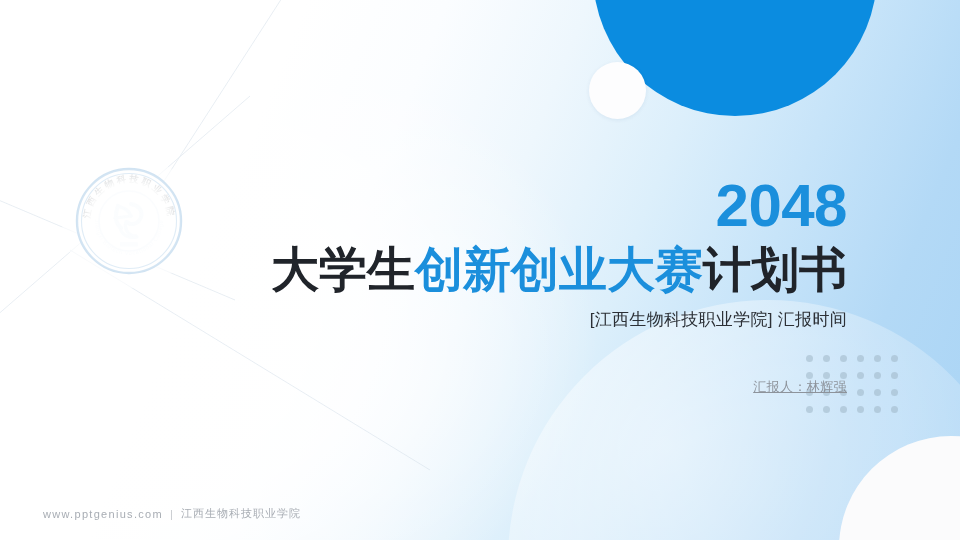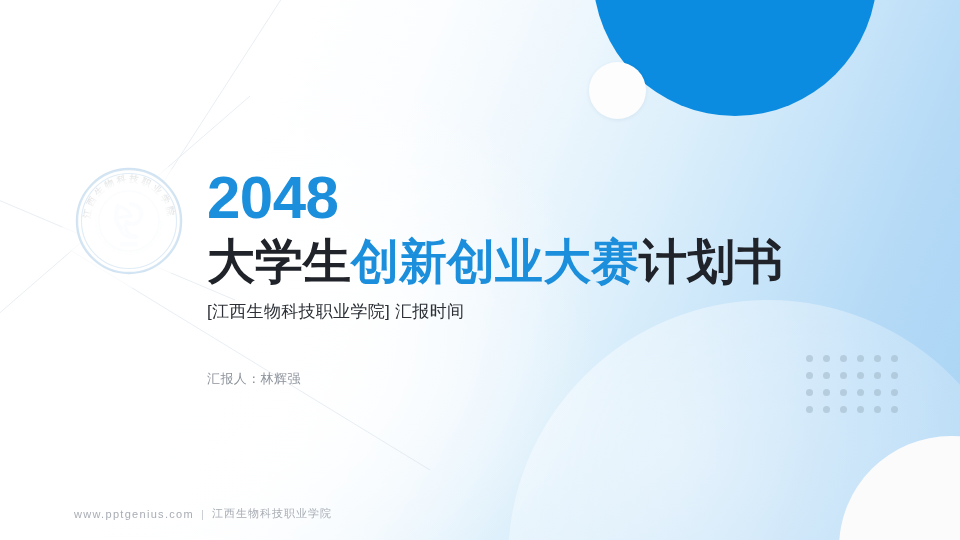--- a/index.html
+++ b/index.html
@@ -130,22 +130,23 @@
     width: 134px;
     height: 134px;
     border-radius: 50%;
     background: radial-gradient(circle, rgba(255,255,255,0.98) 40%, rgba(255,255,255,0.6) 70%, rgba(255,255,255,0) 100%);
   }
 
   
   .text-block {
     position: absolute;
     left: 207px;
-    top: 168px;
+    top: 176px;
     width: 640px;
+    text-align: right;
   }
 
   .year {
     font-size: 60px;
     line-height: 1;
     font-weight: 700;
     letter-spacing: -0.5px;
     color: #1b8fdc;
     margin: 0;
   }
@@ -170,26 +171,26 @@
     letter-spacing: .3px;
   }
 
   .meta {
     margin-top: 44px;
     font-size: 13px;
     line-height: 1.85;
     color: #8d939b;
     letter-spacing: .4px;
   }
-  .meta div { white-space: nowrap; }
+  .meta div { white-space: nowrap; text-decoration: underline; }
 
   
   .footer {
     position: absolute;
-    left: 74px;
+    left: 43px;
     bottom: 19px;
     font-size: 11px;
     letter-spacing: 1.1px;
     color: #a8adb4;
     display: flex;
     align-items: center;
     gap: 7px;
   }
   .footer .sep { color: #c6cace; }
   .footer .site { letter-spacing: 1.3px; }

